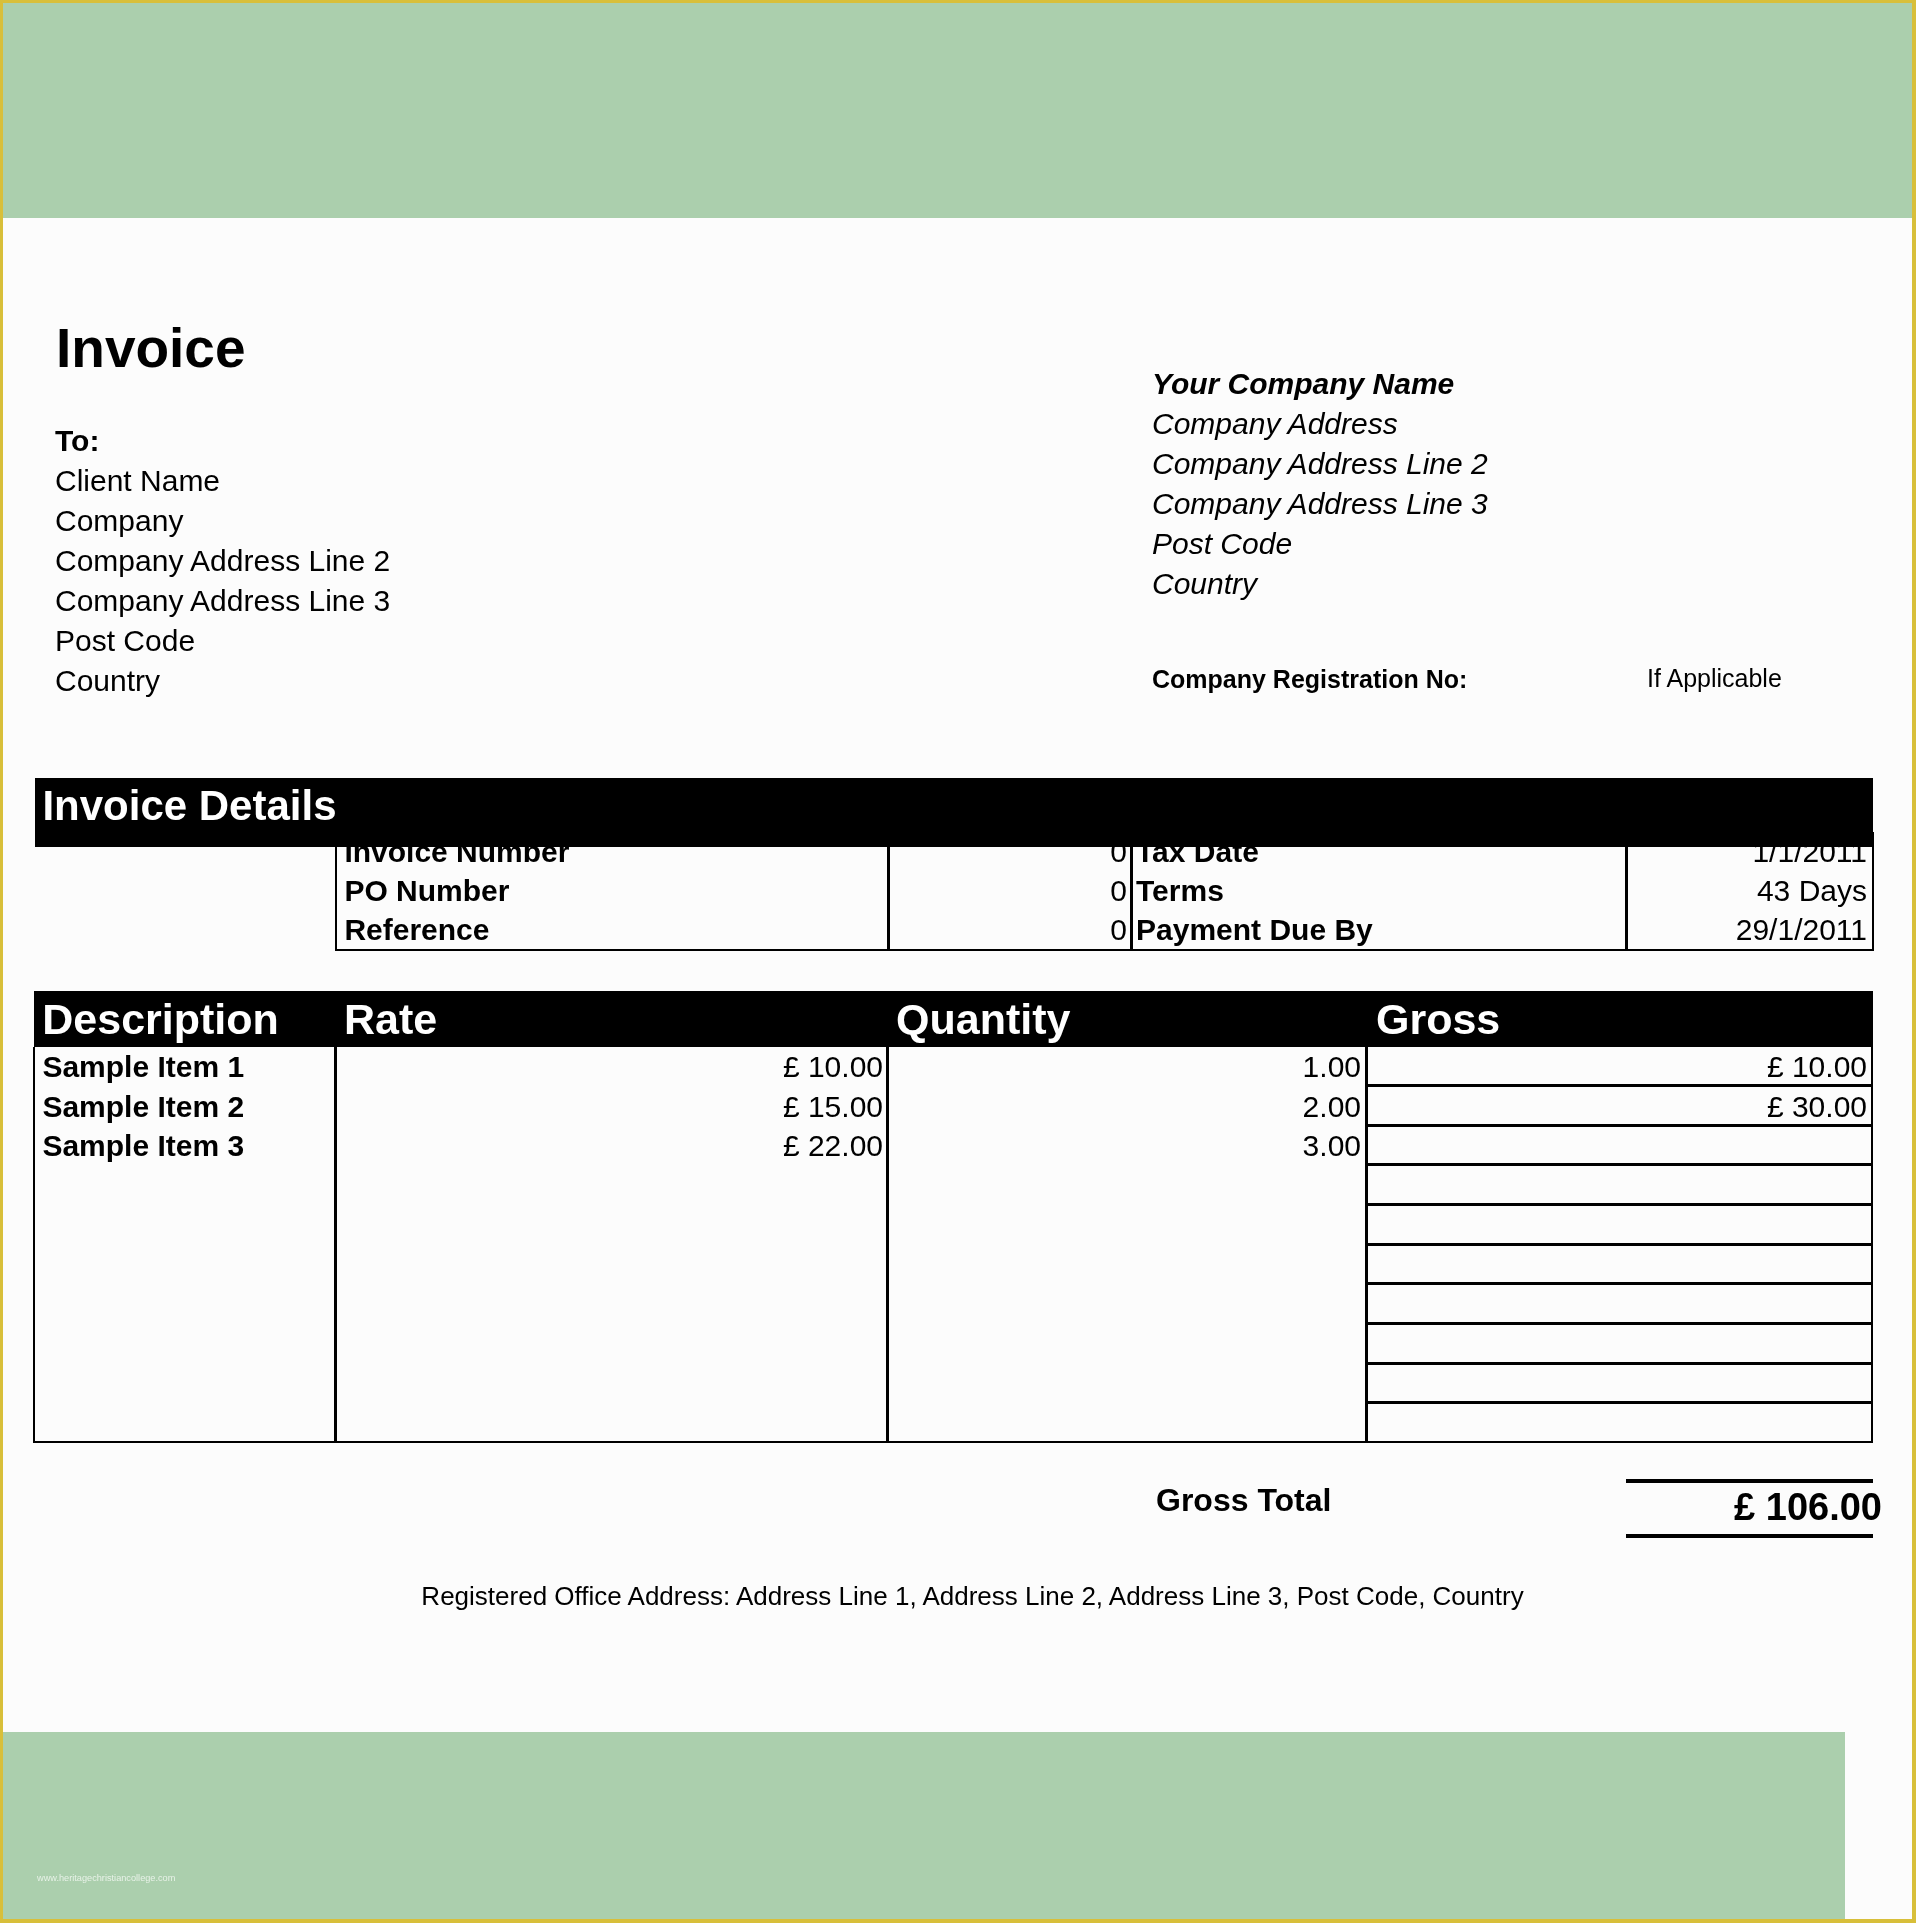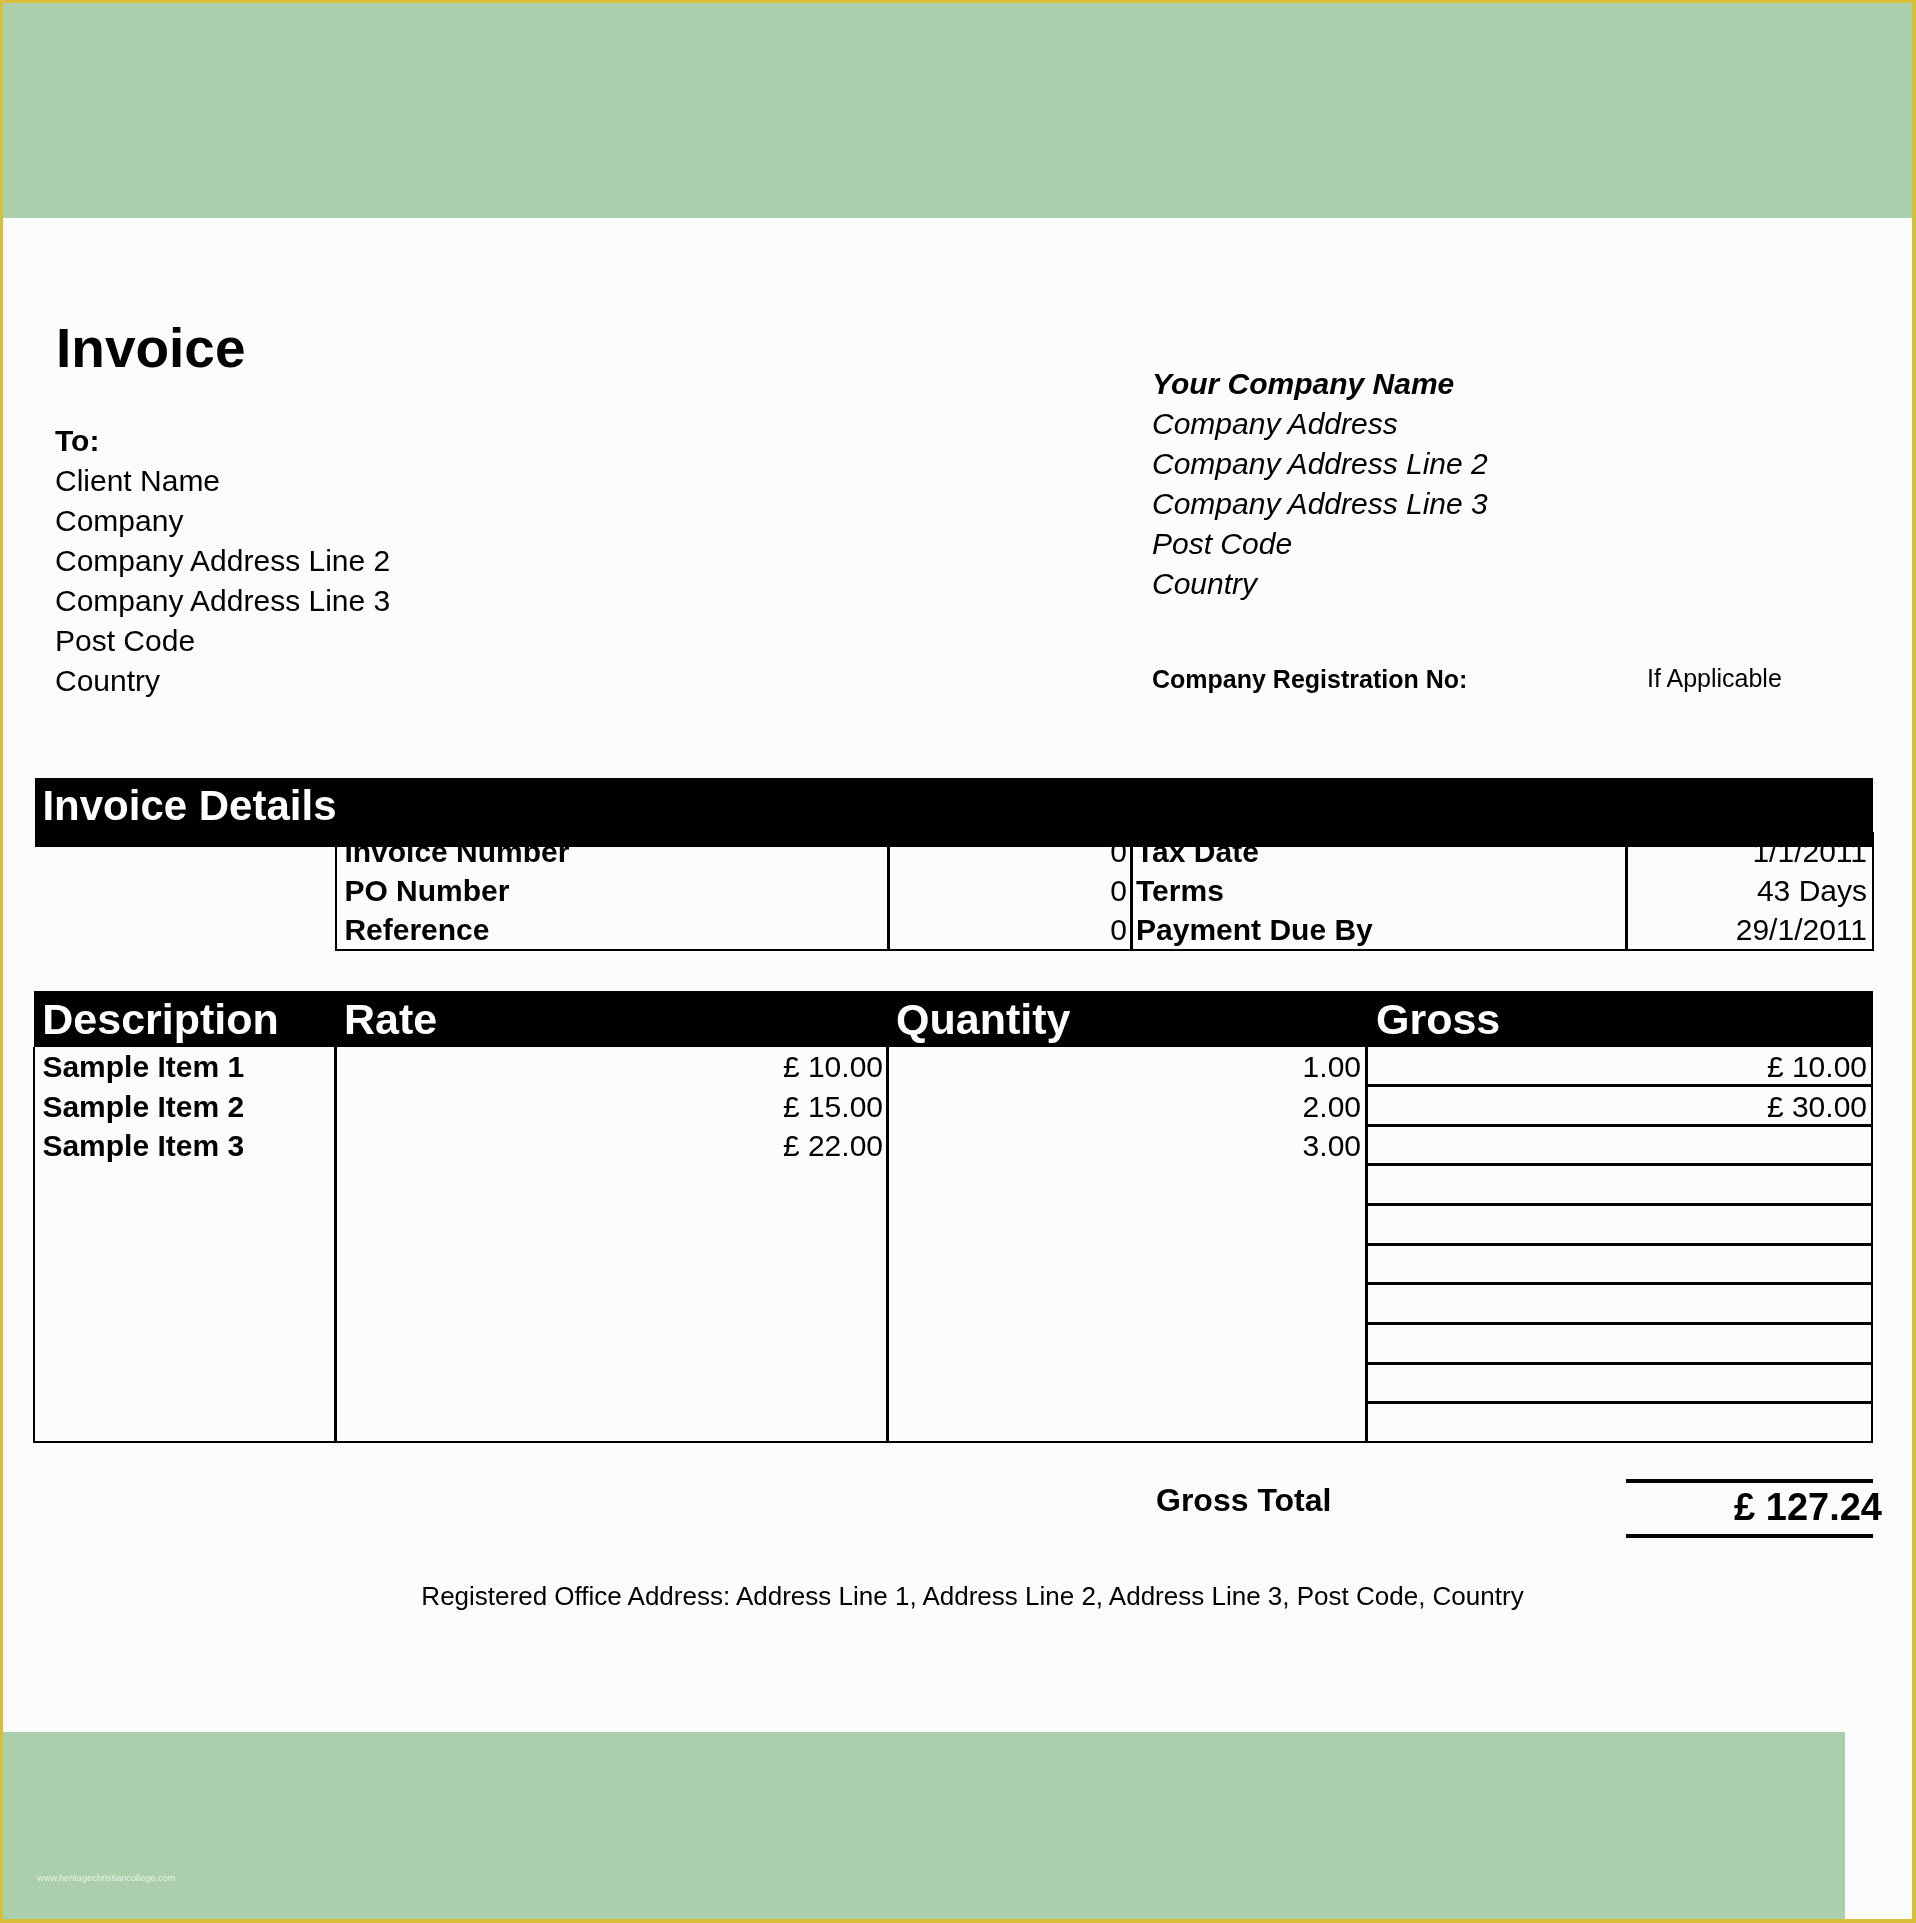--- a/index.html
+++ b/index.html
@@ -125,17 +125,17 @@
   <div class="irow right" style="left:856px;width:470px;top:40px">2.00</div>
   <div class="irow right" style="left:1335px;width:497px;top:40px">£ 30.00</div>
 
   <div class="irow" style="left:7.4px;top:79px;font-weight:bold">Sample Item 3</div>
   <div class="irow right" style="left:305px;width:543px;top:79px">£ 22.00</div>
   <div class="irow right" style="left:856px;width:470px;top:79px">3.00</div>
 </div>
 
 <div class="gt-line" style="top:1479px"></div>
 <div class="abs gt-label">Gross Total</div>
-<div class="abs gt-val">£ 127.24</div>
+<div class="abs gt-val">£ 106.00</div>
 <div class="gt-line" style="top:1534px"></div>
 
 <div class="abs footer-note">Registered Office Address: Address Line 1, Address Line 2, Address Line 3, Post Code, Country</div>
 
 
 </body></html>

